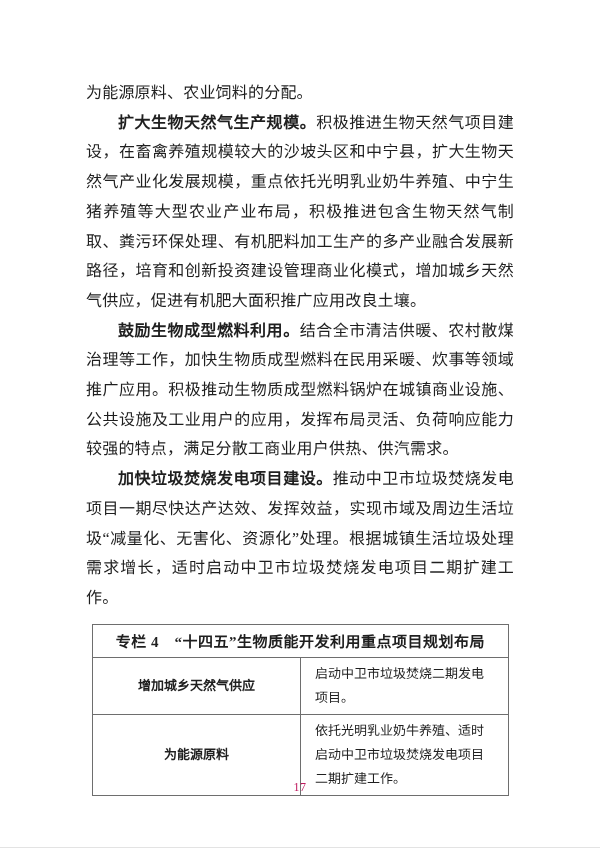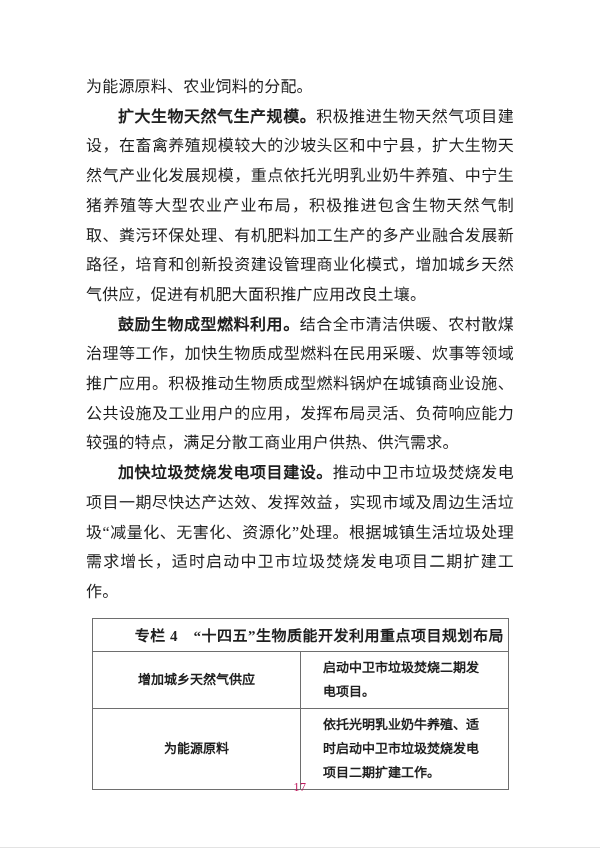--- a/index.html
+++ b/index.html
@@ -10,21 +10,21 @@
     color: #1f1f1f;
     overflow: hidden;
   }
   .page {
     position: relative;
     width: 600px; height: 848px;
     background: #ffffff;
   }
   .content {
     position: absolute;
-    left: 86px; top: 72px;
+    left: 86px; top: 78px;
     width: 428px;
   }
   .para {
     margin: 0;
     font-size: 16px;
     line-height: 29.7px;
     text-align: justify;
     text-justify: inter-ideograph;
     word-break: break-all;
     letter-spacing: 0.2px;
@@ -39,41 +39,41 @@
     table-layout: fixed;
   }
   table.box th, table.box td {
     border: 1px solid #6e6e6e;
     font-family: "Liberation Serif", "DejaVu Serif", serif;
   }
   .box-title {
     height: 32px;
     font-size: 15px;
     font-weight: 700;
-    text-align: right;
+    text-align: center;
     vertical-align: middle;
     letter-spacing: 0.5px;
     padding: 0 4px;
   }
   .box-label {
     width: 120px;
     font-size: 13px;
     font-weight: 700;
     text-align: center;
     vertical-align: middle;
     line-height: 21px;
     padding: 4px 6px;
   }
   .box-desc {
     font-size: 13px;
-    font-weight: 700;
+    font-weight: 400;
     text-align: left;
     vertical-align: middle;
     line-height: 24px;
-    padding: 4px 22px;
+    padding: 4px 14px;
     word-break: break-all;
   }
   .box-row-1 { height: 47px; }
   .box-row-2 { height: 48px; }
 
   .page-number {
     position: absolute;
     left: 0; right: 0;
     top: 780px;
     text-align: center;

